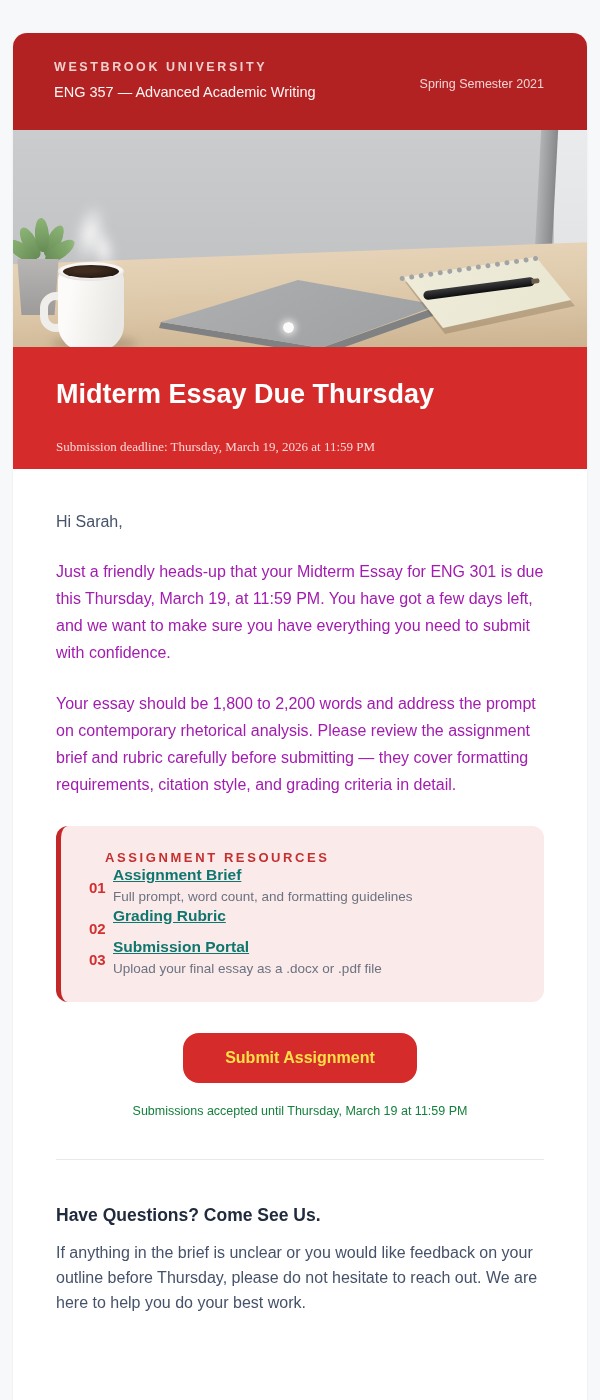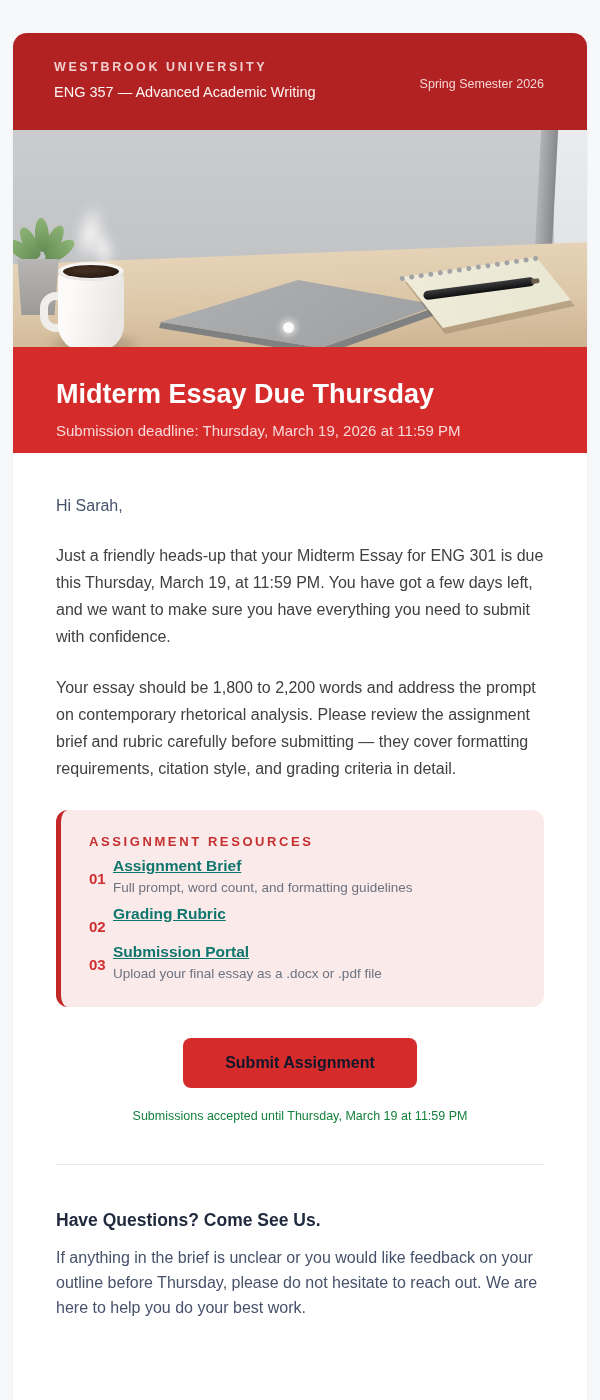--- a/index.html
+++ b/index.html
@@ -86,60 +86,60 @@
     border-top:5px dotted #a2a3a5; transform:rotate(-8.5deg); }
   .pen { position:absolute; left:410px; top:154px; width:112px; height:9px;
     border-radius:5px; transform:rotate(-7.5deg);
     background:linear-gradient(180deg,#3c3c3e,#0e0e10); }
   .pen::after { content:""; position:absolute; right:-5px; top:2px; width:8px; height:5px;
     background:#6d5f50; border-radius:0 3px 3px 0; }
 
   
   .banner { background:#d62b2b; padding:31px 43px 12px; }
   .banner-title { color:#ffffff; font-size:27px; font-weight:bold; line-height:32px; }
-  .banner-sub { margin-top:11px; color:#f8d8d8; font-size:15px; line-height:20px; }
+  .banner-sub { margin-top:27px; color:#f8d8d8; font-size:13px; line-height:20px;font-family:Liberation Serif, serif; }
 
   
   .content { padding:41px 43px 0; }
   .greeting { color:#46526a; font-size:16px; line-height:24px; }
-  .para { margin-top:24px; color:#404040; font-size:16px; line-height:27px; }
+  .para { margin-top:24px; color:#a21caf; font-size:16px; line-height:27px; }
 
   
   .res-box { margin-top:28px; background:#fbeaea; border-left:5px solid #c42727;
     border-radius:12px; padding:24px 24px 24px 28px; }
-  .res-title { color:#c62f2f; font-size:13px; font-weight:bold; letter-spacing:2.6px; }
-  .res-item { display:flex; margin-top:8px; }
+  .res-title { color:#c62f2f; font-size:13px; font-weight:bold; letter-spacing:2.6px;margin-left:16px; }
+  .res-item { display:flex; margin-top:1px; }
   .res-num { color:#d03030; font-size:15px; font-weight:bold; width:24px;
     flex:0 0 24px; padding-top:13px; }
   .res-link { color:#0f766e; font-size:15.5px; font-weight:bold;
     text-decoration:underline; cursor:pointer; display:inline-block; }
   .res-desc { margin-top:4px; color:#6b7280; font-size:13.5px; line-height:18px; }
 
   
   .cta-wrap { margin-top:31px; text-align:center; }
-  .cta-btn { display:inline-block; background:#d62b2b; color:#0f172a;
+  .cta-btn { display:inline-block; background:#d62b2b; color:#fde047;
     font-family:inherit; font-size:16px; font-weight:bold;
-    padding:16px 42px; border:none; border-radius:8px; cursor:pointer; }
+    padding:16px 42px; border:none; border-radius:16px; cursor:pointer; }
   .cta-caption { margin-top:21px; text-align:center; color:#15803d; font-size:12.5px; }
 
   .divider { margin-top:41px; border-top:1px solid #e7e9ec; }
 
   
   .foot-head { margin-top:45px; color:#202b3d; font-size:17.5px; font-weight:bold; }
   .foot-para { margin-top:14px; color:#46526a; font-size:16px; line-height:25px; }
 </style>
 </head>
 <body>
 
 <div class="card">
 
   <div class="hdr">
     <div class="hdr-uni">WESTBROOK UNIVERSITY</div>
     <div class="hdr-course">ENG 357 — Advanced Academic Writing</div>
-    <div class="hdr-sem">Spring Semester 2026</div>
+    <div class="hdr-sem">Spring Semester 2021</div>
   </div>
 
   <div class="hero">
     <div class="door-light"></div>
     <div class="door-frame"></div>
     <div class="desk"></div>
     <div class="leaf" style="left:10px; top:96px; transform:rotate(-28deg);"></div>
     <div class="leaf" style="left:34px; top:94px; transform:rotate(26deg);"></div>
     <div class="leaf" style="left:22px; top:88px; transform:rotate(-4deg);"></div>
     <div class="leaf" style="left:2px; top:104px; transform:rotate(-55deg);"></div>

